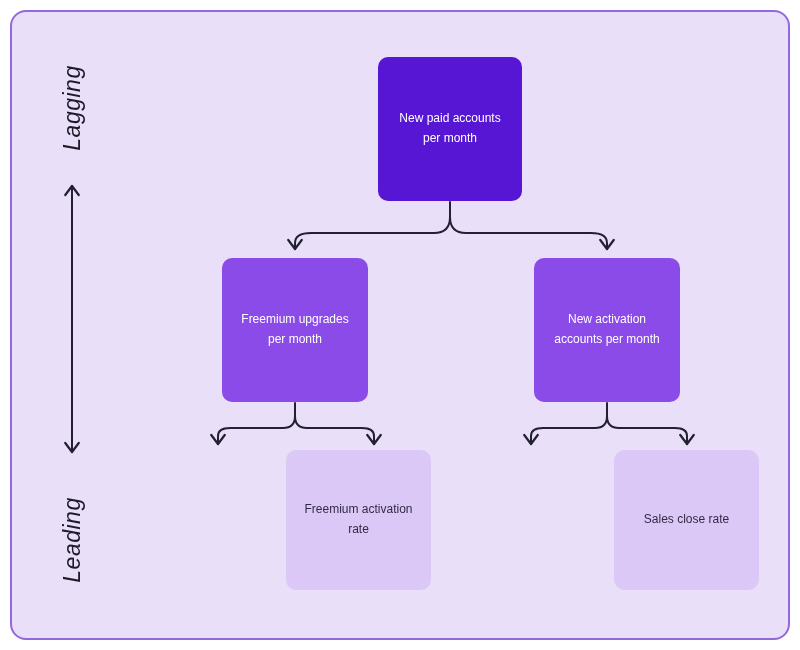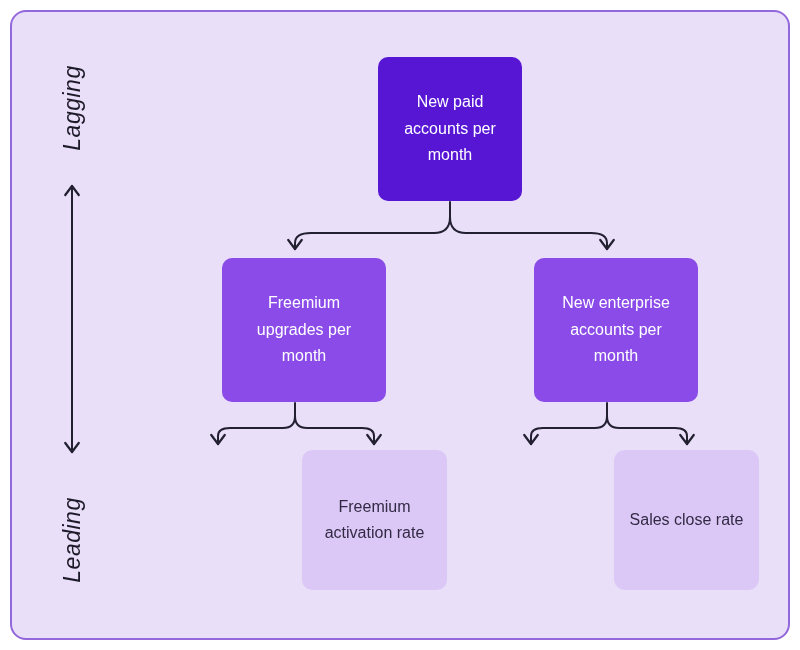--- a/index.html
+++ b/index.html
@@ -38,31 +38,31 @@
   }
 
   .node {
     position: absolute;
     box-sizing: border-box;
     border-radius: 10px;
     display: flex;
     align-items: center;
     justify-content: center;
     text-align: center;
-    font-size: 16px;
+    font-size: 12px;
     line-height: 1.65;
     padding: 0 14px;
   }
   .node-root   { left: 378px; top:  57px; width: 144px; height: 144px; background: var(--root_fill, #5716d4);  color: var(--node_text_light, #ffffff); }
-  .node-branch { top: 258px; width: 164px; height: 144px; background: var(--branch_fill, #8a4be8); color: var(--node_text_light, #ffffff); }
+  .node-branch { top: 258px; width: 146px; height: 144px; background: var(--branch_fill, #8a4be8); color: var(--node_text_light, #ffffff); }
   .node-branch-0 { left: 222px; }
   .node-branch-1 { left: 534px; }
   .node-leaf   { top: 450px; width: 145px; height: 140px; background: var(--leaf_fill, #dcc8f6); color: var(--leaf_text, #322a45); }
   .node-leaf-0 { left: 145px; }
-  .node-leaf-1 { left: 302px; }
+  .node-leaf-1 { left: 286px; }
   .node-leaf-2 { left: 458px; }
   .node-leaf-3 { left: 614px; border-radius: 11px; }
 
   .side-label {
     position: absolute;
     width: 140px;
     height: 32px;
     line-height: 32px;
     text-align: center;
     font-size: 23px;
@@ -109,18 +109,18 @@
       <path class="conn" d="M 607 416 Q 607 428 619 428 L 675 428 Q 687 428 687 436 L 687 444" marker-end="url(#ah)"></path>
     </g>
   </svg>
 
   <div class="side-label side-label-lagging">Lagging</div>
   <div class="side-label side-label-leading">Leading</div>
 
   <div class="node node-root">New paid accounts per month</div>
 
   <div class="node node-branch node-branch-0">Freemium upgrades per month</div>
-  <div class="node node-branch node-branch-1">New enterprise accounts per month</div>
+  <div class="node node-branch node-branch-1">New activation accounts per month</div>
 
   <div class="node node-leaf node-leaf-1">Freemium activation rate</div>
   <div class="node node-leaf node-leaf-3">Sales close rate</div>
 
 </div>
 
 </body></html>

